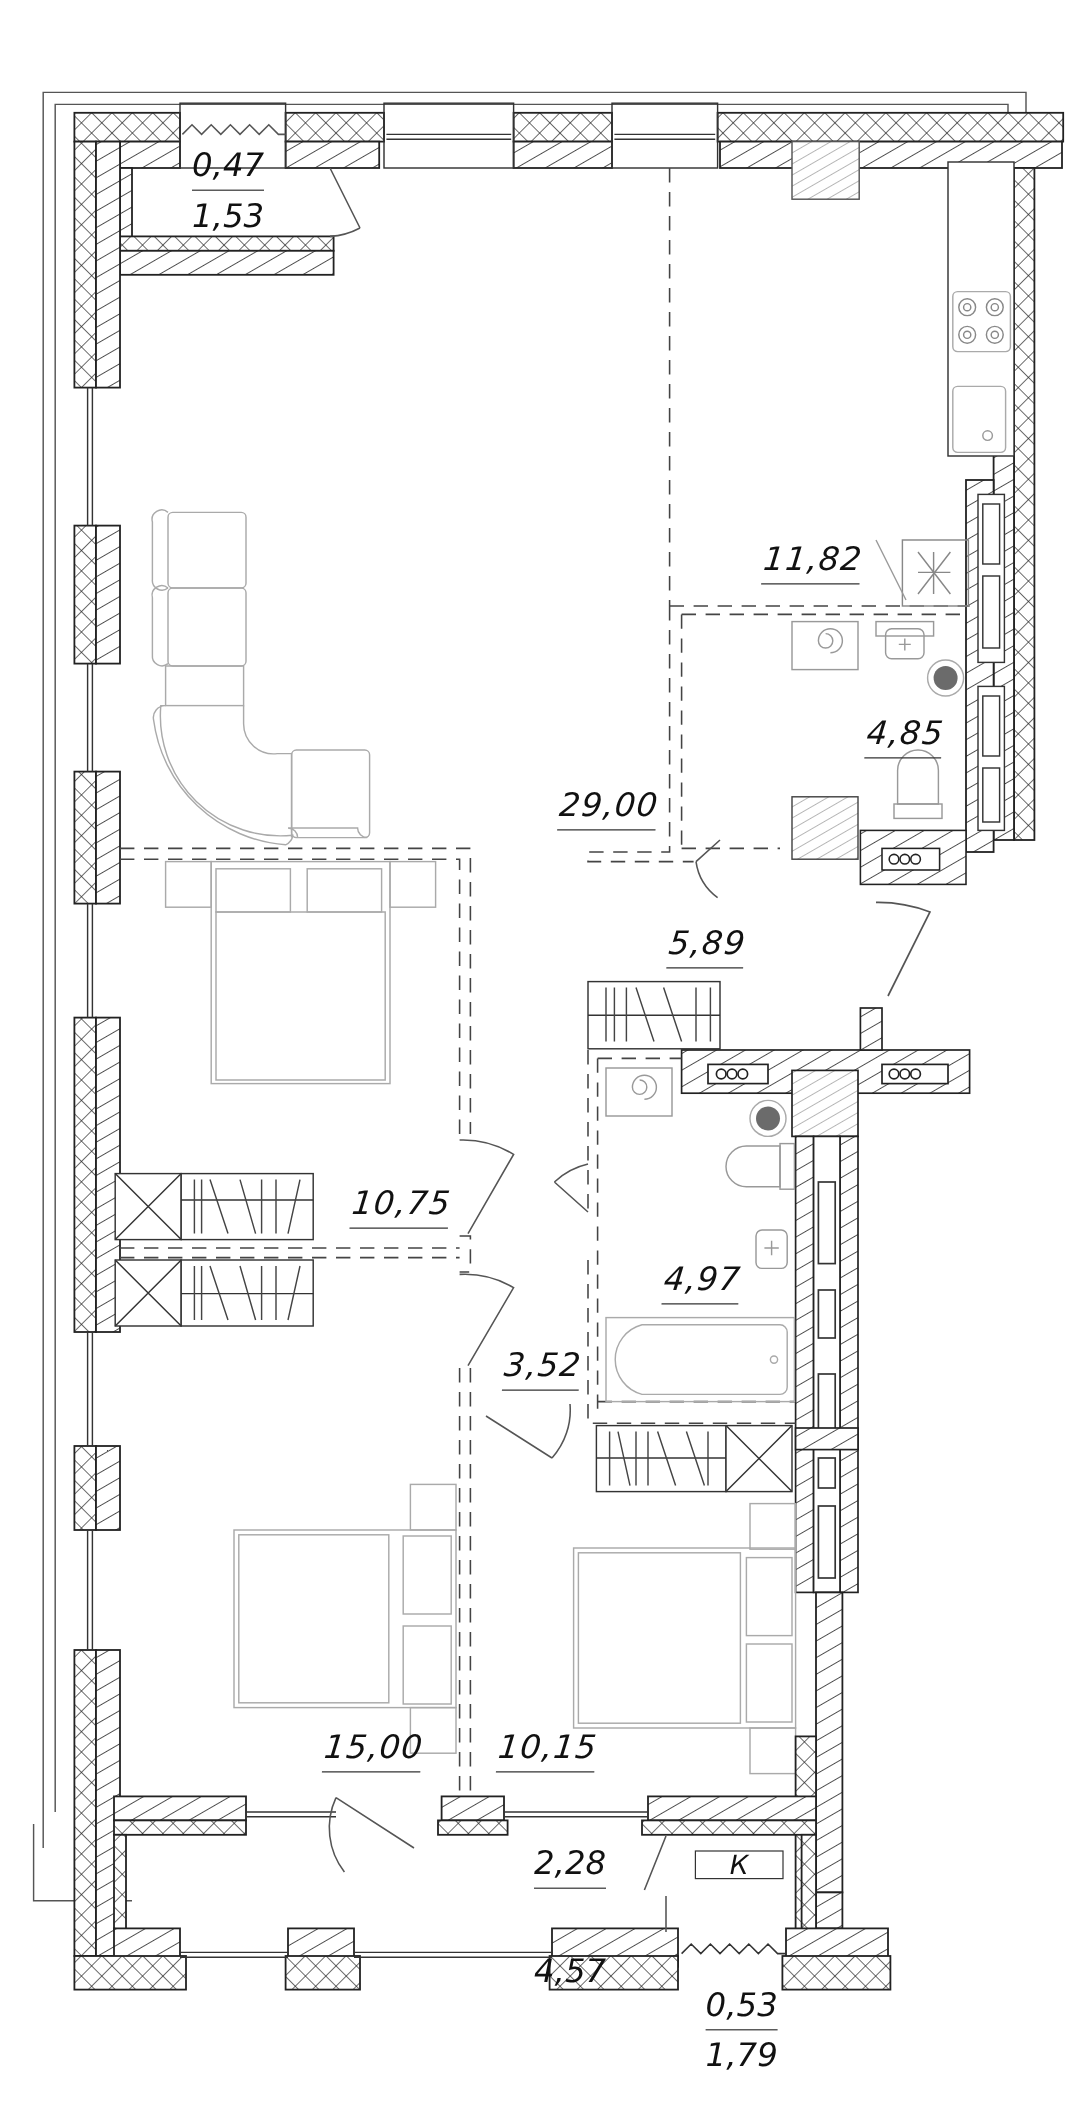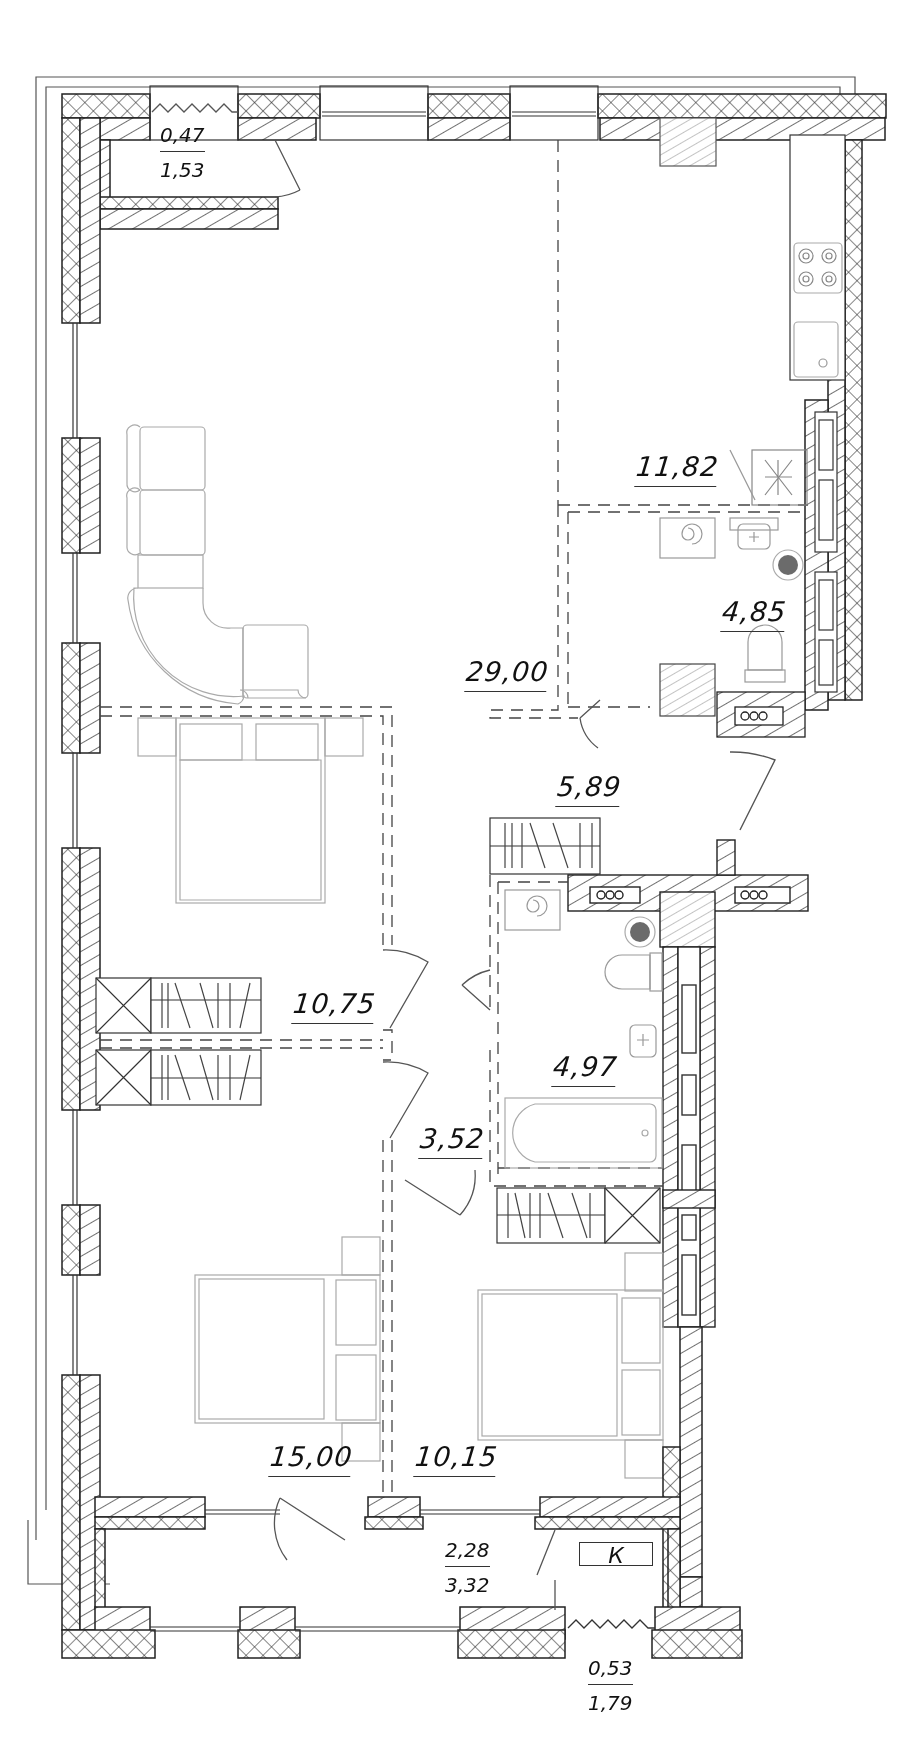--- a/index.html
+++ b/index.html
@@ -1,20 +1,20 @@
 <!DOCTYPE html>
 <html><head>
 <meta charset="utf-8">
 <style>
   html, body { margin: 0; padding: 0; background: #ffffff; }
   body { width: 900px; height: 1753px; position: relative; overflow: hidden; font-family: "DejaVu Sans", sans-serif; }
   #plan { position: absolute; left: 0; top: 0; width: 900px; height: 1753px; }
   .lbl { position: absolute; font-family: "DejaVu Sans", sans-serif; font-style: italic; font-size: 27px; color: #111; letter-spacing: 1px; line-height: 1; transform: skewX(-6deg); }
   .lbl.u { border-bottom: 1.5px solid #333; padding-bottom: 6px; }
-  .frac { position: absolute; display: flex; flex-direction: column; align-items: center; font-family: "DejaVu Sans", sans-serif; font-style: italic; font-size: 20px; color: #111; line-height: 1; }
+  .frac { position: absolute; display: flex; flex-direction: column; align-items: center; font-family: "DejaVu Sans", sans-serif; font-style: italic; font-size: 27px; color: #111; line-height: 1; }
   .frac .top { padding-bottom: 6px; border-bottom: 1.5px solid #333; }
   .frac .bot { padding-top: 8px; }
   .tag { position: absolute; border: 1.5px solid #333; font-family: "DejaVu Sans", sans-serif; font-style: italic; font-size: 22px; text-align: center; color: #111; }
 </style>
 </head>
 <body>
 
 <svg id="plan" viewBox="0 0 900 1753" xmlns="http://www.w3.org/2000/svg">
   <defs>
     <pattern id="hatch" patternUnits="userSpaceOnUse" width="12" height="12" patternTransform="rotate(60)">
@@ -355,21 +355,21 @@
 </div>
 <div class="lbl u" style="left:636px; top:453px;">11,82</div>
 <div class="lbl u" style="left:722px; top:598px;">4,85</div>
 <div class="lbl u" style="left:466px; top:658px;">29,00</div>
 <div class="lbl u" style="left:557px; top:773px;">5,89</div>
 <div class="lbl u" style="left:293px; top:990px;">10,75</div>
 <div class="lbl u" style="left:553px; top:1053px;">4,97</div>
 <div class="lbl u" style="left:420px; top:1125px;">3,52</div>
 <div class="lbl u" style="left:270px; top:1443px;">15,00</div>
 <div class="lbl u" style="left:415px; top:1443px;">10,15</div>
-<div class="frac" style="left:445px; top:1540px;">
+<div class="frac" style="left:445px; top:1540px;gap:48px;">
   <span class="top">2,28</span>
-  <span class="bot">3,32</span>
+  <span class="bot">4,57</span>
 </div>
 <div class="tag" style="left:579px; top:1542px; width:72px; height:22px;">К</div>
 <div class="frac" style="left:588px; top:1658px;">
   <span class="top">0,53</span>
   <span class="bot">1,79</span>
 </div>
 
 </body></html>

